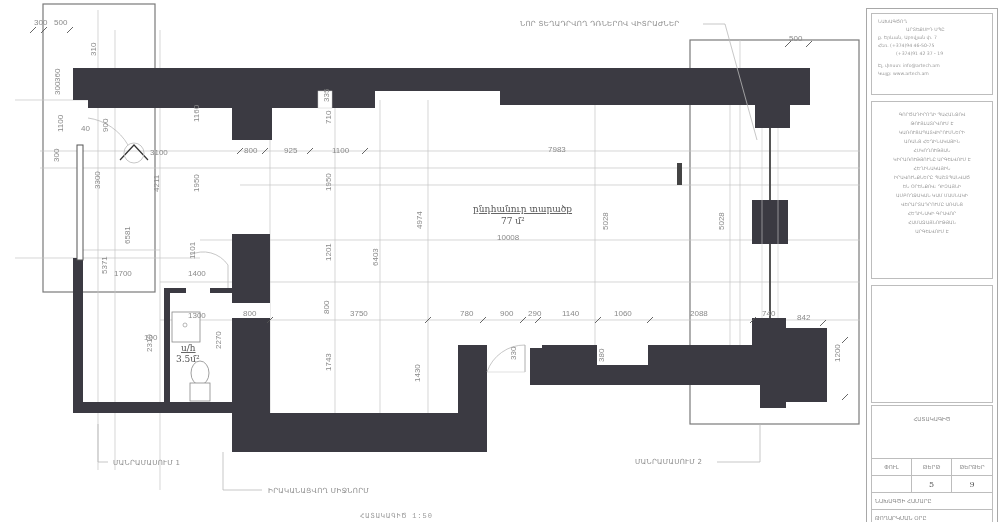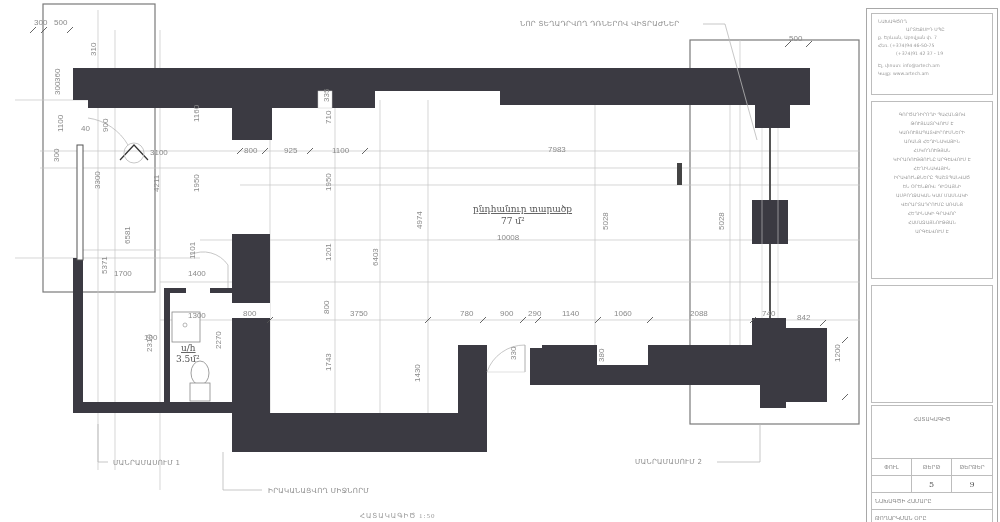--- a/index.html
+++ b/index.html
@@ -24,21 +24,21 @@
   .tb-note { top:92px; height:178px; padding:8px 6px; box-sizing:border-box; text-align:center; }
   .tb-note .tb-txt { line-height:9px; }
   .tb-blank { top:276px; height:116px; }
   .tb-bottom { top:396px; height:118px; }
   .tb-sheet-title { text-align:center; padding-top:10px; font-family:"DejaVu Sans", sans-serif; font-size:5.5px; color:#8a8a8a; height:42px; border-bottom:1px solid #bdbdbd; }
   .tb-grid { display:grid; grid-template-columns:1fr 1fr 1fr; }
   .tb-grid div { border-right:1px solid #bdbdbd; border-bottom:1px solid #bdbdbd; height:16px; font-family:"DejaVu Sans", sans-serif; font-size:5.5px; color:#8a8a8a; display:flex; align-items:center; justify-content:center; }
   .tb-grid div:nth-child(3n) { border-right:none; }
   .tb-grid .val { font-size:8px; color:#555; font-family:"DejaVu Serif", serif; }
   .tb-row { height:16px; border-bottom:1px solid #bdbdbd; font-family:"DejaVu Sans", sans-serif; font-size:5.5px; color:#8a8a8a; display:flex; align-items:center; padding-left:3px; }
-  .footer-caption { position:absolute; left:360px; top:512px; font-family:Liberation Serif, serif; font-size:7px; color:#9a9a9a; letter-spacing:1px; }
+  .footer-caption { position:absolute; left:360px; top:512px; font-family:Liberation Mono, monospace; font-size:7px; color:#9a9a9a; letter-spacing:1px; }
 </style>
 </head>
 <body>
 
 <svg id="plan" viewBox="0 0 1000 522" xmlns="http://www.w3.org/2000/svg">
 
   <rect class="frame" x="43" y="4" width="112" height="288"></rect>
   <rect class="frame" x="690" y="40" width="169" height="384"></rect>
 
   <g>

